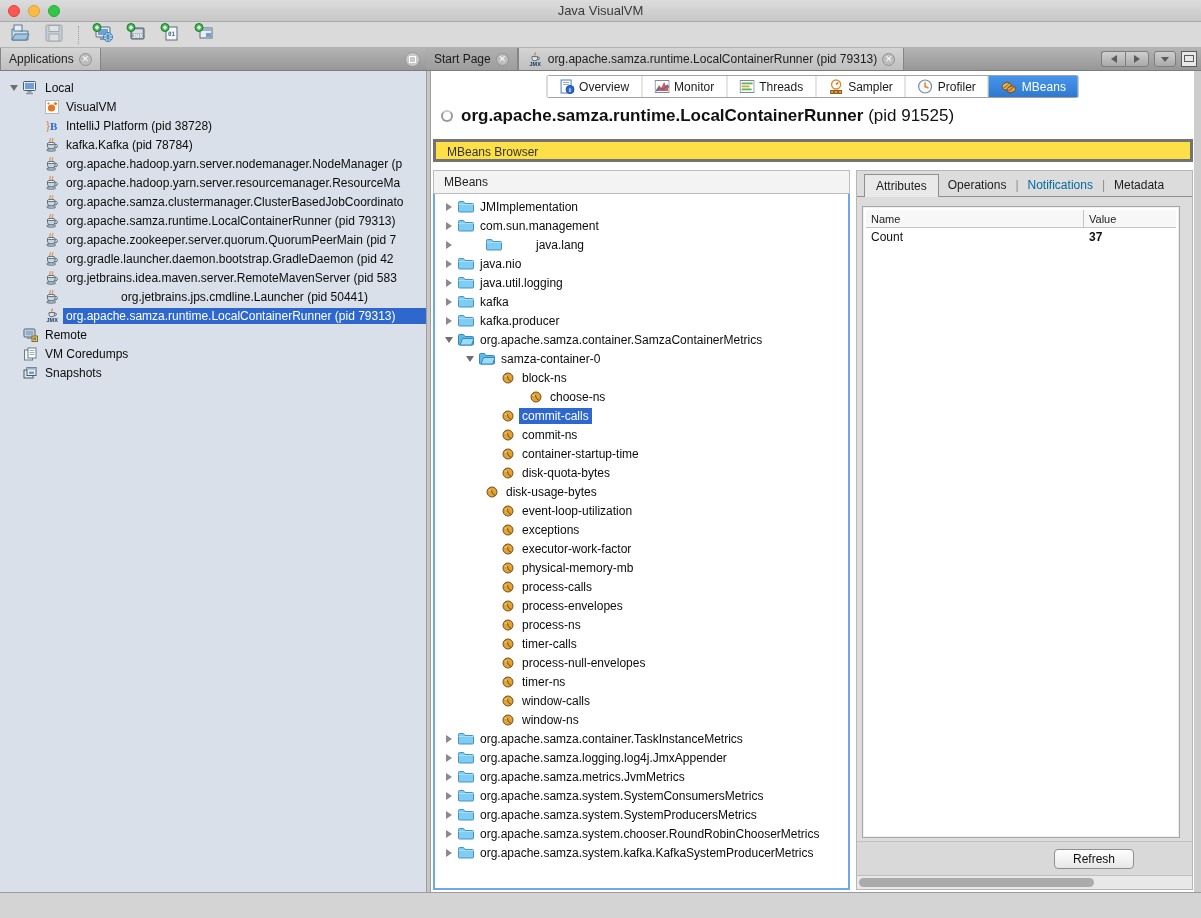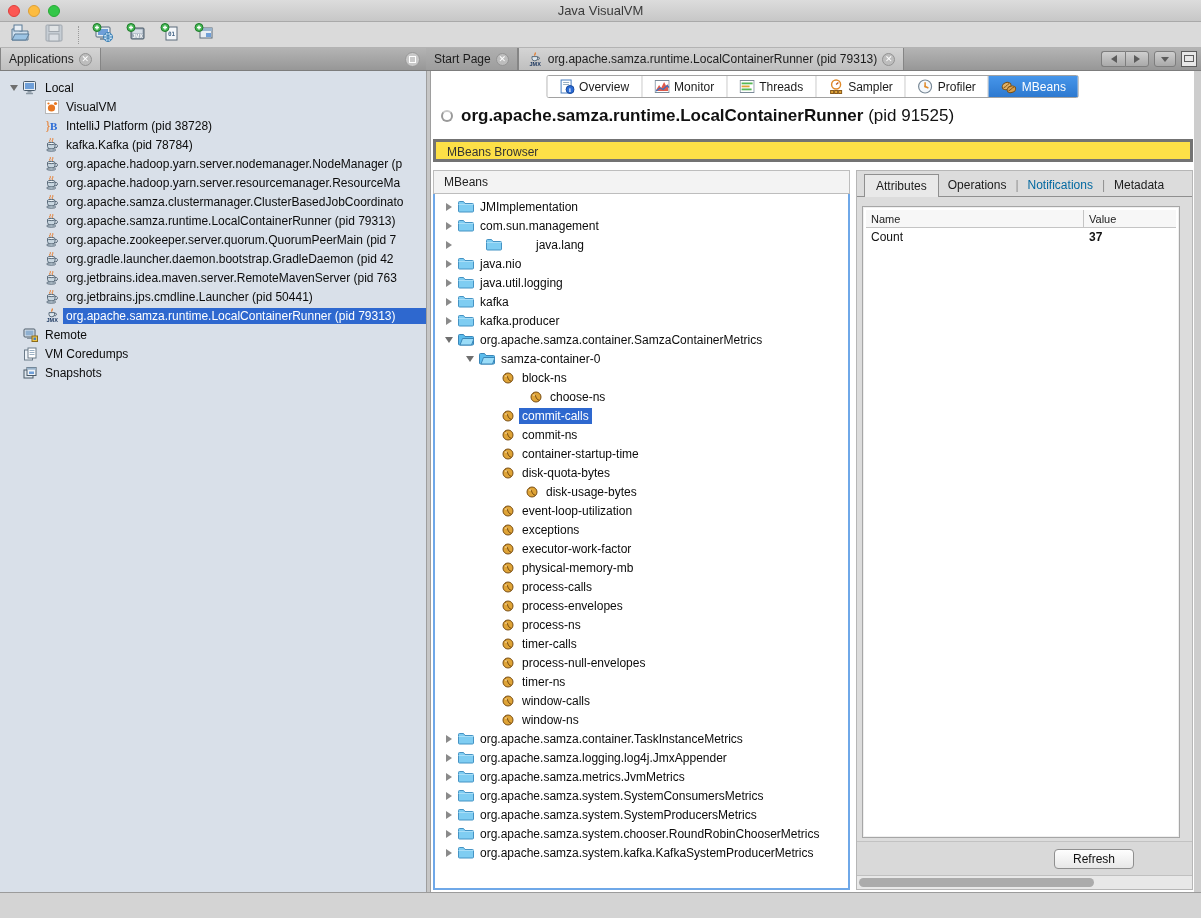--- a/index.html
+++ b/index.html
@@ -346,23 +346,23 @@
           <span class="arrow-slot"></span>
           <span class="tree-icon">
             <svg width="15" height="15" viewBox="0 0 15 15">
               <path d="M6 4.8 c-1.2-1.4 1-2 .3-3.6 M8.5 4.8 c-1.2-1.4 1-2 .3-3.6" stroke="#e87722" fill="none"></path>
               <path d="M3.5 6.5 h7.5 v2.8 a3.7 3 0 0 1 -7.5 0z" fill="#c8d6e0" stroke="#5a6b7a"></path>
               <path d="M11 7.5 h1.6 a1.6 1.6 0 0 1 -2 3" fill="none" stroke="#5a6b7a"></path>
               <ellipse cx="7.2" cy="6.5" rx="3.75" ry="1.1" fill="#eef4f8" stroke="#5a6b7a"></ellipse>
               <ellipse cx="7.2" cy="13" rx="4.5" ry="1.2" fill="#c8d6e0" stroke="#5a6b7a"></ellipse>
             </svg>
           </span>
-          <span class="tree-label">org.jetbrains.idea.maven.server.RemoteMavenServer (pid 763</span>
-        </div>
-        <div class="tree-row" style="padding-left: 27px;">
+          <span class="tree-label">org.jetbrains.idea.maven.server.RemoteMavenServer (pid 583</span>
+        </div>
+        <div class="tree-row" style="padding-left: 27px; text-align: center;">
           <span class="arrow-slot"></span>
           <span class="tree-icon">
             <svg width="15" height="15" viewBox="0 0 15 15">
               <path d="M6 4.8 c-1.2-1.4 1-2 .3-3.6 M8.5 4.8 c-1.2-1.4 1-2 .3-3.6" stroke="#e87722" fill="none"></path>
               <path d="M3.5 6.5 h7.5 v2.8 a3.7 3 0 0 1 -7.5 0z" fill="#c8d6e0" stroke="#5a6b7a"></path>
               <path d="M11 7.5 h1.6 a1.6 1.6 0 0 1 -2 3" fill="none" stroke="#5a6b7a"></path>
               <ellipse cx="7.2" cy="6.5" rx="3.75" ry="1.1" fill="#eef4f8" stroke="#5a6b7a"></ellipse>
               <ellipse cx="7.2" cy="13" rx="4.5" ry="1.2" fill="#c8d6e0" stroke="#5a6b7a"></ellipse>
             </svg>
           </span>
@@ -662,21 +662,21 @@
                 <span class="arrow-slot"></span>
                 <span class="tree-icon">
                   <svg width="12" height="12" viewBox="0 0 12 12">
                     <circle cx="6" cy="6" r="5" fill="#dfa437" stroke="#7a4e12"></circle>
                     <path d="M3 2.6 C7 4 4.6 8 9.5 9.4" stroke="#7a4e12" fill="none"></path>
                     <circle cx="4" cy="4" r="1" fill="#f4cf8a"></circle>
                   </svg>
                 </span>
                 <span class="tree-label">disk-quota-bytes</span>
               </div>
-              <div class="tree-row" style="padding-left: 72px;">
+              <div class="tree-row" style="padding-left: 32px;">
                 <span class="arrow-slot"></span>
                 <span class="tree-icon">
                   <svg width="12" height="12" viewBox="0 0 12 12">
                     <circle cx="6" cy="6" r="5" fill="#dfa437" stroke="#7a4e12"></circle>
                     <path d="M3 2.6 C7 4 4.6 8 9.5 9.4" stroke="#7a4e12" fill="none"></path>
                     <circle cx="4" cy="4" r="1" fill="#f4cf8a"></circle>
                   </svg>
                 </span>
                 <span class="tree-label">disk-usage-bytes</span>
               </div>

